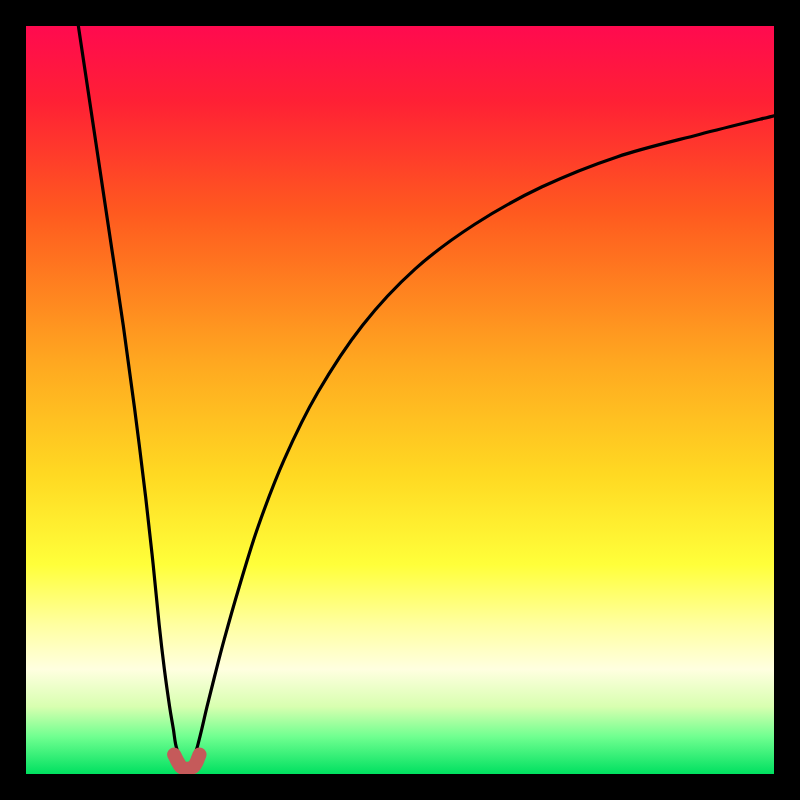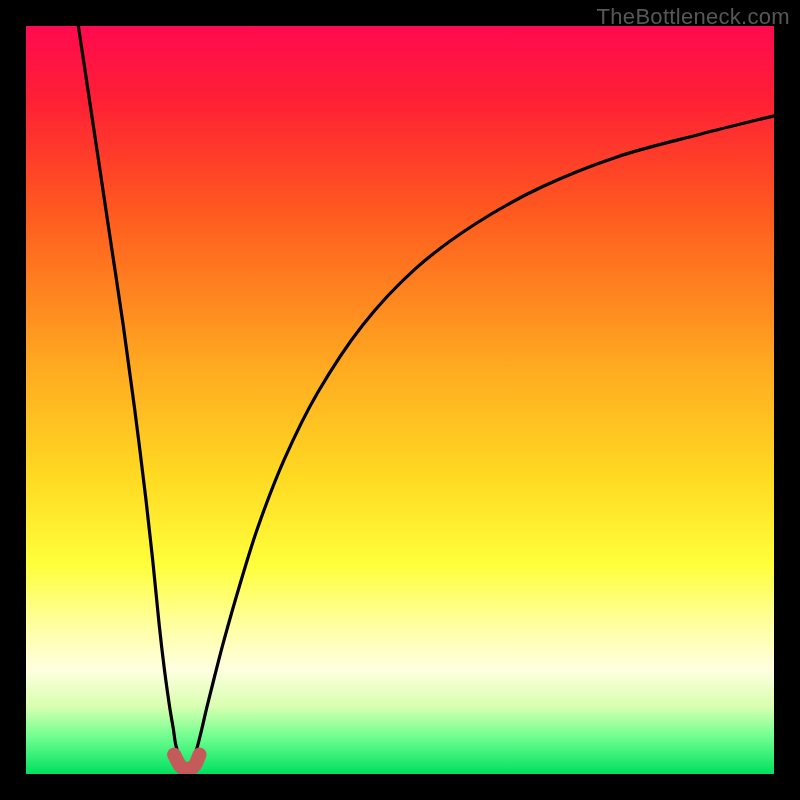--- a/index.html
+++ b/index.html
@@ -58,14 +58,13 @@
             <stop offset="100%" stop-color="#00e060"></stop>
           </linearGradient>
       </defs>
       <rect x="0" y="0" width="748" height="748" fill="url(#bg-grad)"></rect>
       <path id="left-branch" fill="none" stroke="#000" stroke-width="3.2" stroke-linecap="round" d="M 52.36000000000001 0 C 54.230000000000004 12.46666666666666, 59.84 49.86666666666662, 63.580000000000005 74.79999999999995 C 67.32000000000001 99.73333333333329, 71.06 124.66666666666669, 74.8 149.60000000000002 C 78.53999999999999 174.53333333333336, 82.28 199.46666666666664, 86.02000000000001 224.39999999999998 C 89.76000000000002 249.33333333333331, 93.50000000000001 273.02, 97.24000000000001 299.2 C 100.98 325.38, 104.72 352.8066666666667, 108.46 381.48 C 112.19999999999999 410.15333333333336, 116.56333333333333 445.06, 119.68 471.24 C 122.79666666666668 497.42, 124.91600000000001 517.3666666666666, 127.16000000000001 538.56 C 129.404 559.7533333333333, 131.274 580.9466666666666, 133.144 598.4 C 135.014 615.8533333333334, 136.63466666666665 629.5666666666666, 138.38 643.28 C 140.12533333333334 656.9933333333333, 142.12 670.7066666666667, 143.616 680.6800000000001 C 145.11200000000002 690.6533333333334, 146.35866666666666 696.8866666666667, 147.356 703.12 C 148.35333333333332 709.3533333333334, 148.60266666666666 713.3426666666667, 149.6 718.08 C 150.59733333333332 722.8173333333334, 152.71666666666667 729.3, 153.34 731.544"></path>
       <path id="right-branch" fill="none" stroke="#000" stroke-width="3.2" stroke-linecap="round" d="M 168.3 731.544 C 168.92333333333335 729.3, 170.79333333333335 722.8173333333334, 172.04000000000002 718.08 C 173.2866666666667 713.3426666666667, 174.284 709.3533333333334, 175.78 703.12 C 177.276 696.8866666666667, 178.89666666666665 689.4066666666668, 181.016 680.6800000000001 C 183.13533333333334 671.9533333333334, 185.62866666666667 661.98, 188.496 650.76 C 191.36333333333334 639.54, 194.106 628.32, 198.22 613.36 C 202.334 598.4, 207.57 579.7, 213.17999999999998 561 C 218.78999999999996 542.3, 224.39999999999998 522.3533333333332, 231.88 501.15999999999997 C 239.36 479.96666666666664, 248.08666666666667 456.28000000000003, 258.06 433.84000000000003 C 268.03333333333336 411.40000000000003, 278.63 388.96, 291.72 366.52 C 304.81000000000006 344.08, 320.3933333333334 319.77, 336.6 299.2 C 352.8066666666667 278.63, 370.26000000000005 259.92999999999995, 388.96000000000004 243.09999999999997 C 407.66 226.26999999999998, 427.6066666666667 211.93333333333337, 448.8 198.22000000000003 C 469.99333333333334 184.5066666666667, 492.43333333333334 172.03999999999994, 516.12 160.81999999999994 C 539.8066666666667 149.59999999999994, 564.74 139.62666666666664, 590.9200000000001 130.89999999999998 C 617.1000000000001 122.17333333333333, 647.0200000000001 115.3166666666667, 673.2 108.46000000000004 C 699.38 101.60333333333337, 735.5333333333333 92.87666666666667, 748 89.75999999999999"></path>
       <path id="bottom-marker" fill="none" stroke="#c55a5a" stroke-width="14" stroke-linecap="round" stroke-linejoin="round" d="M 148.104 728.552 C 148.72733333333335 729.7986666666667, 150.72200000000004 734.0373333333334, 151.84400000000002 736.032 C 152.966 738.0266666666666, 153.9633333333333 739.5226666666666, 154.83599999999998 740.52 C 155.70866666666666 741.5173333333333, 156.08266666666665 741.6419999999999, 157.07999999999998 742.016 C 158.0773333333333 742.39, 159.57333333333332 742.764, 160.82 742.764 C 162.06666666666666 742.764, 163.438 742.39, 164.56 742.016 C 165.68200000000002 741.6419999999999, 166.55466666666666 741.5173333333333, 167.552 740.52 C 168.54933333333332 739.5226666666666, 169.54666666666668 738.0266666666666, 170.544 736.032 C 171.54133333333334 734.0373333333334, 173.03733333333332 729.7986666666667, 173.536 728.552"></path>
     </svg>
   </div>
 
-  <div class="watermark">TheBottleneck.com</div>
 </div>
 
 </body></html>

